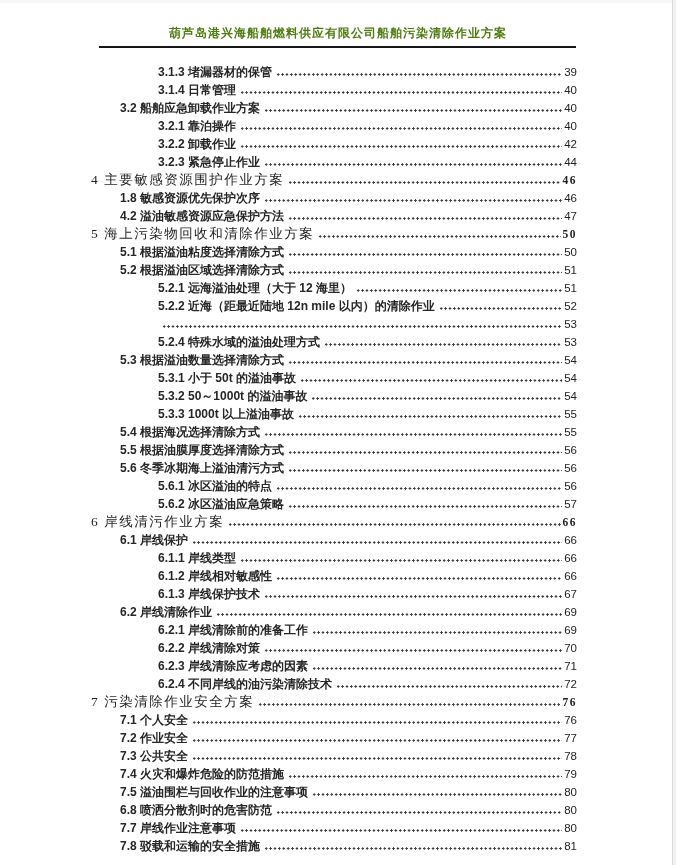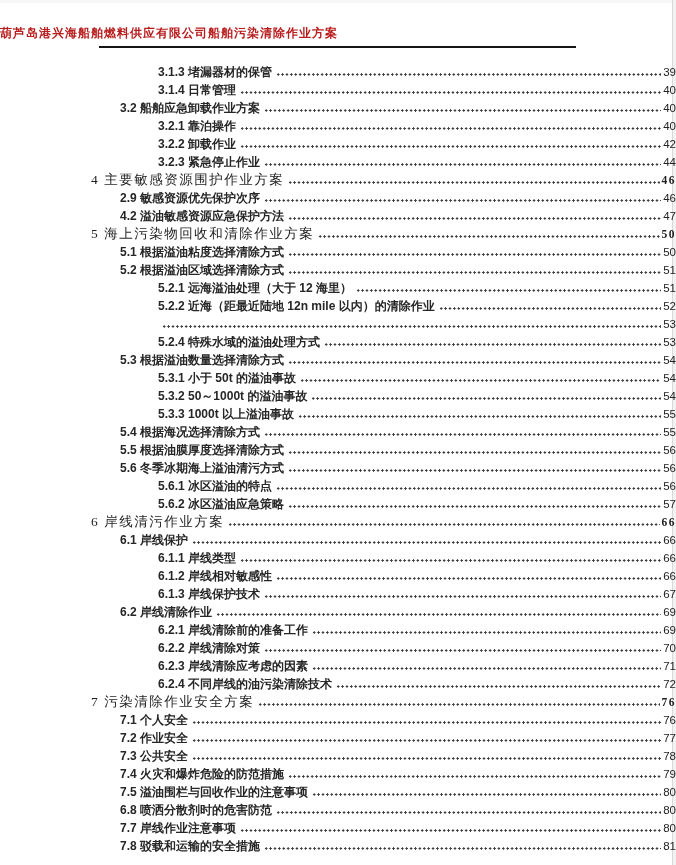--- a/index.html
+++ b/index.html
@@ -20,40 +20,42 @@
     position: absolute; top: 0; bottom: 0; right: 3px; width: 1px;
     background: #d9d9d9;
   }
   .right-edge-strip {
     position: absolute; top: 0; bottom: 0; right: 0; width: 3px;
     background: #f2f2f2;
   }
   
   .doc-header {
     position: absolute; top: 25px; left: 0; width: 100%;
+    text-align: center;
     font-family: "Liberation Serif", "DejaVu Serif", serif;
     font-weight: bold;
     font-size: 12px;
     letter-spacing: 1px;
-    color: #b91c1c;
+    color: #4d7c0f;
     white-space: nowrap;
   }
   .header-rule {
     position: absolute; top: 46px; left: 99px; width: 477px; height: 2px;
     background: #151515;
   }
   
   .toc {
     position: absolute; top: 63px; left: 0; right: 0;
   }
   .toc-row {
     display: flex;
     align-items: baseline;
     height: 18px;
     line-height: 18px;
+    padding-right: 99px;
     box-sizing: border-box;
     white-space: nowrap;
     cursor: pointer;
   }
   .toc-row .label { flex: 0 0 auto; }
   .toc-row .leader {
     flex: 1 1 auto;
     min-width: 8px;
     margin: 0 2px 0 4px;
     height: 13px;
@@ -129,21 +131,21 @@
     <span class="label">3.2.3 紧急停止作业</span>
     <span class="leader"></span>
     <span class="pagenum">44</span>
   </div>
     <div class="toc-row lvl1">
     <span class="label">4 主要敏感资源围护作业方案</span>
     <span class="leader"></span>
     <span class="pagenum">46</span>
   </div>
     <div class="toc-row lvl2">
-    <span class="label">2.9 敏感资源优先保护次序</span>
+    <span class="label">1.8 敏感资源优先保护次序</span>
     <span class="leader"></span>
     <span class="pagenum">46</span>
   </div>
     <div class="toc-row lvl2">
     <span class="label">4.2 溢油敏感资源应急保护方法</span>
     <span class="leader"></span>
     <span class="pagenum">47</span>
   </div>
     <div class="toc-row lvl1">
     <span class="label">5 海上污染物回收和清除作业方案</span>

